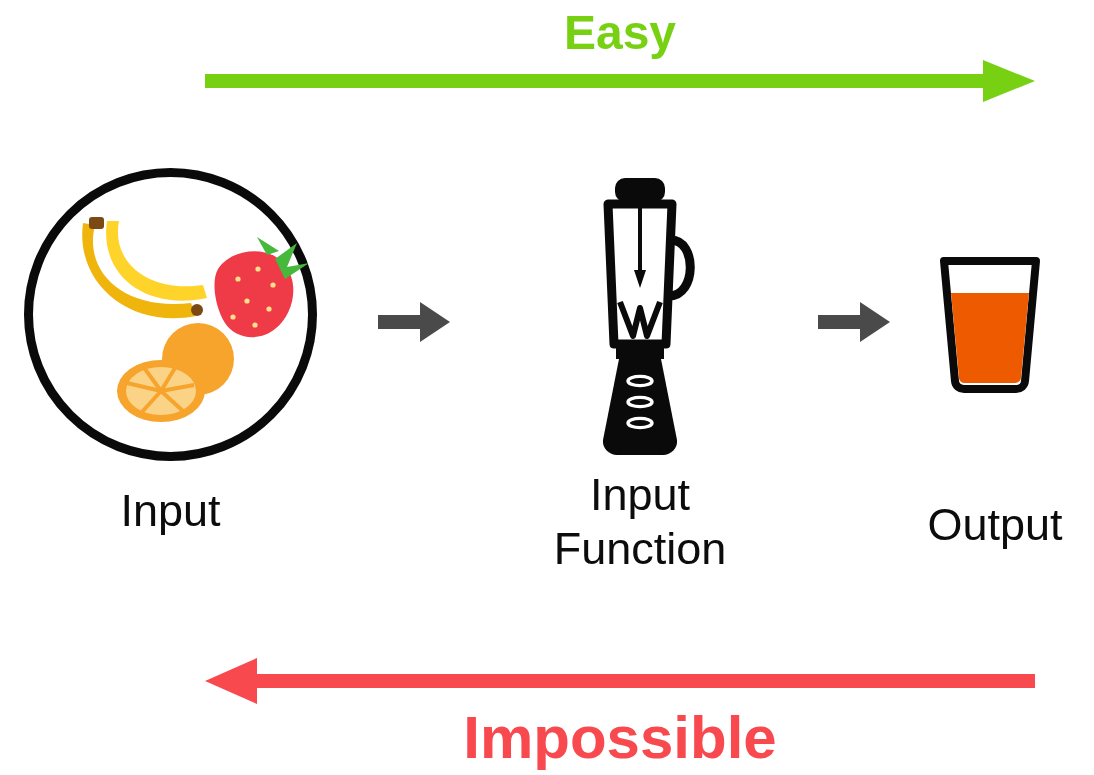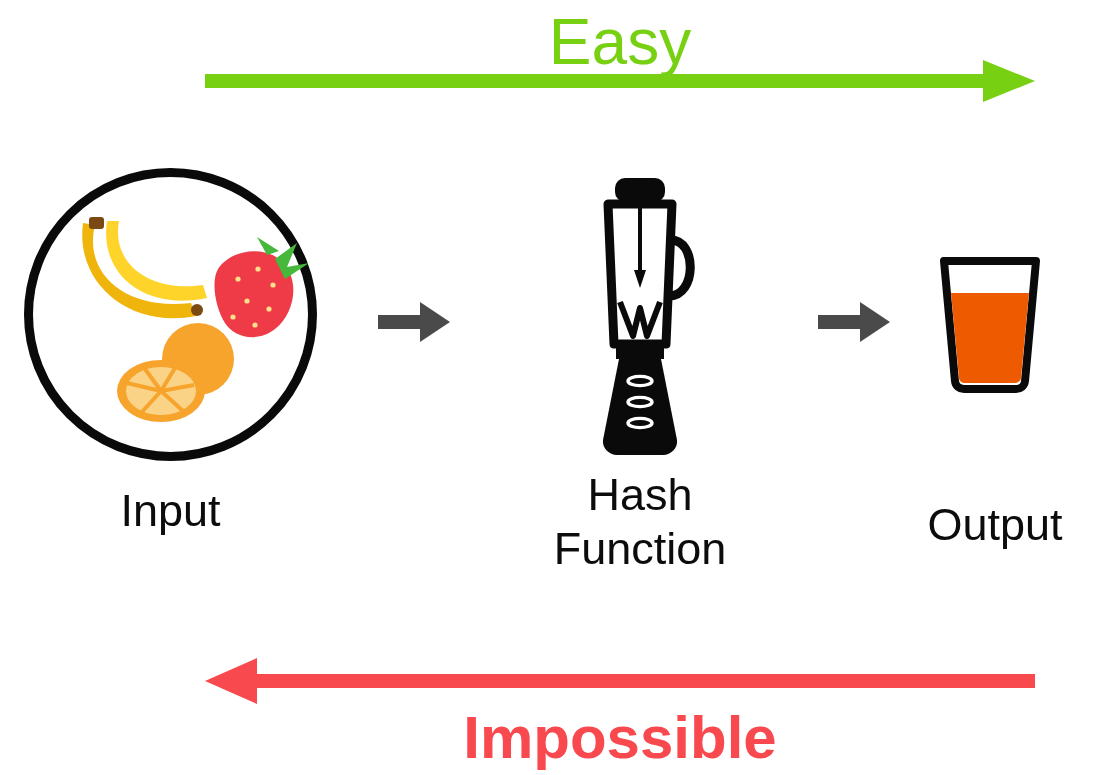--- a/index.html
+++ b/index.html
@@ -13,23 +13,23 @@
   .abs{position:absolute;}
   .label{
     position:absolute;
     color:#0c0c0c;
     font-size:45px;
     line-height:1.2;
     text-align:center;
     user-select:none;
   }
   .easy-label{
-    font-weight:normal;
+    font-weight:bold;
     color:var(--easy-green,#77d112);
-    font-size:64px;
+    font-size:48px;
   }
   .impossible-label{
     font-weight:bold;
     color:var(--impossible-red,#f8494f);
     font-size:60px;
   }
   .green-fill{fill:var(--easy-green,#77d112);}
   .red-fill{fill:var(--impossible-red,#f8494f);}
   .gray-fill{fill:var(--arrow-gray,#4a4a4a);}
   .juice-fill{fill:var(--juice-orange,#ee5a00);}
@@ -119,21 +119,21 @@
 
     <rect class="ink" x="51" y="166" width="48" height="15"></rect>
 
     <path class="ink" d="M54 181 L96 181 L112 262 C 113 270, 106 277, 98 277 L52 277 C 44 277, 37 270, 38 262 Z"></path>
 
     <ellipse cx="75" cy="203" rx="12" ry="4.6" fill="none" stroke="#ffffff" stroke-width="3.4"></ellipse>
     <ellipse cx="75" cy="224" rx="12" ry="4.6" fill="none" stroke="#ffffff" stroke-width="3.4"></ellipse>
     <ellipse cx="75" cy="245" rx="12" ry="4.6" fill="none" stroke="#ffffff" stroke-width="3.4"></ellipse>
   </svg>
 
-  <div class="label" style="top:468px;left:520px;width:240px;">Hash Function</div>
+  <div class="label" style="top:468px;left:520px;width:240px;">Input Function</div>
 
   <svg class="abs" style="left:818px;top:298px;" width="72" height="48" viewBox="0 0 72 48">
     <rect class="gray-fill" x="0" y="17" width="44" height="14"></rect>
     <polygon class="gray-fill" points="42,4 72,24 42,44"></polygon>
   </svg>
 
   <svg class="abs" style="left:938px;top:255px;" width="104" height="138" viewBox="0 0 104 138">
     <path d="M6 6 L98 6 L87 126 C 86.5 131, 82.5 134, 78 134 L26 134 C 21.5 134, 17.5 131, 17 126 Z" fill="#ffffff" stroke="var(--outline-black,#0a0a0a)" stroke-width="8" stroke-linejoin="round"></path>
     <path class="juice-fill" d="M13 38 L91 38 L83 123 C 82.8 126, 80 128, 77 128 L27 128 C 24 128, 21.2 126, 21 123 Z"></path>
   </svg>

